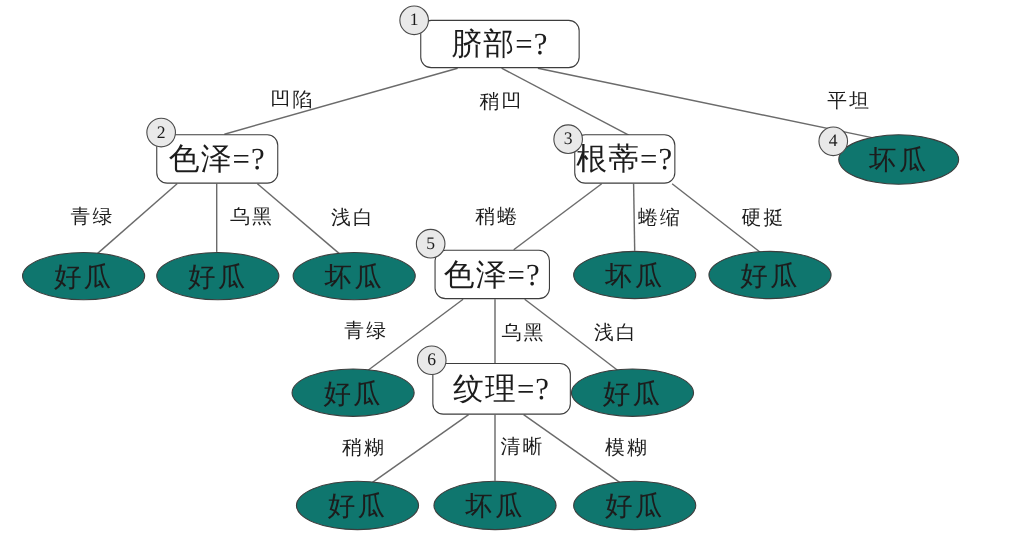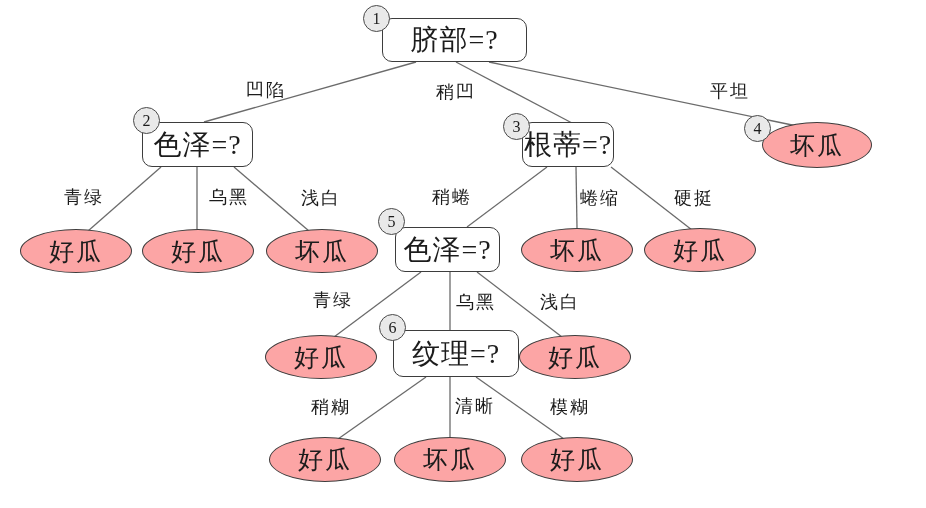--- a/index.html
+++ b/index.html
@@ -26,21 +26,21 @@
     display: flex;
     align-items: center;
     justify-content: center;
     font-size: 28px;
     letter-spacing: 1px;
     z-index: 2;
   }
   .leaf-ellipse {
     position: absolute;
     box-sizing: border-box;
-    background: #fca5a5;
+    background: #0f766e;
     border: 1.6px solid #3d3d3d;
     border-radius: 50%;
     display: flex;
     align-items: center;
     justify-content: center;
     font-size: 25px;
     letter-spacing: 2px;
     z-index: 2;
     text-align: right;
   }
@@ -112,21 +112,21 @@
   <div class="leaf-ellipse" style="left:521px; top:228px; width:112px; height:44px;">坏瓜</div>
   <div class="leaf-ellipse" style="left:644px; top:228px; width:112px; height:44px;">好瓜</div>
   <div class="leaf-ellipse" style="left:265px; top:335px; width:112px; height:44px;">好瓜</div>
   <div class="leaf-ellipse" style="left:519px; top:335px; width:112px; height:44px;">好瓜</div>
   <div class="leaf-ellipse" style="left:269px; top:437px; width:112px; height:45px;">好瓜</div>
   <div class="leaf-ellipse" style="left:394px; top:437px; width:112px; height:45px;">坏瓜</div>
   <div class="leaf-ellipse" style="left:521px; top:437px; width:112px; height:45px;">好瓜</div>
 
   <div class="branch-label" style="left:247px; top:90px;margin-left:19px;">凹陷</div>
   <div class="branch-label" style="left:456px; top:92px;">稍凹</div>
-  <div class="branch-label" style="left:730px; top:91px;">平坦</div>
+  <div class="branch-label" style="left:772px; top:91px;">平坦</div>
   <div class="branch-label" style="left:84px;  top:197px;">青绿</div>
   <div class="branch-label" style="left:229px; top:197px;">乌黑</div>
   <div class="branch-label" style="left:321px; top:198px;">浅白</div>
   <div class="branch-label" style="left:432px; top:197px;margin-left:20px;">稍蜷</div>
   <div class="branch-label" style="left:600px; top:198px;">蜷缩</div>
   <div class="branch-label" style="left:694px; top:198px;">硬挺</div>
   <div class="branch-label" style="left:333px; top:300px;">青绿</div>
   <div class="branch-label" style="left:476px; top:302px;">乌黑</div>
   <div class="branch-label" style="left:560px; top:302px;">浅白</div>
   <div class="branch-label" style="left:331px; top:407px;">稍糊</div>

